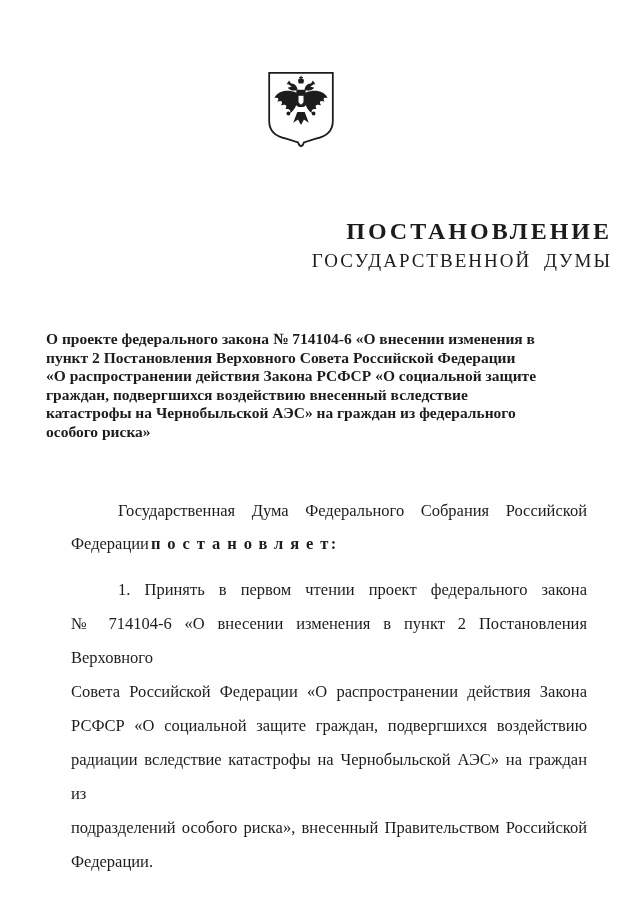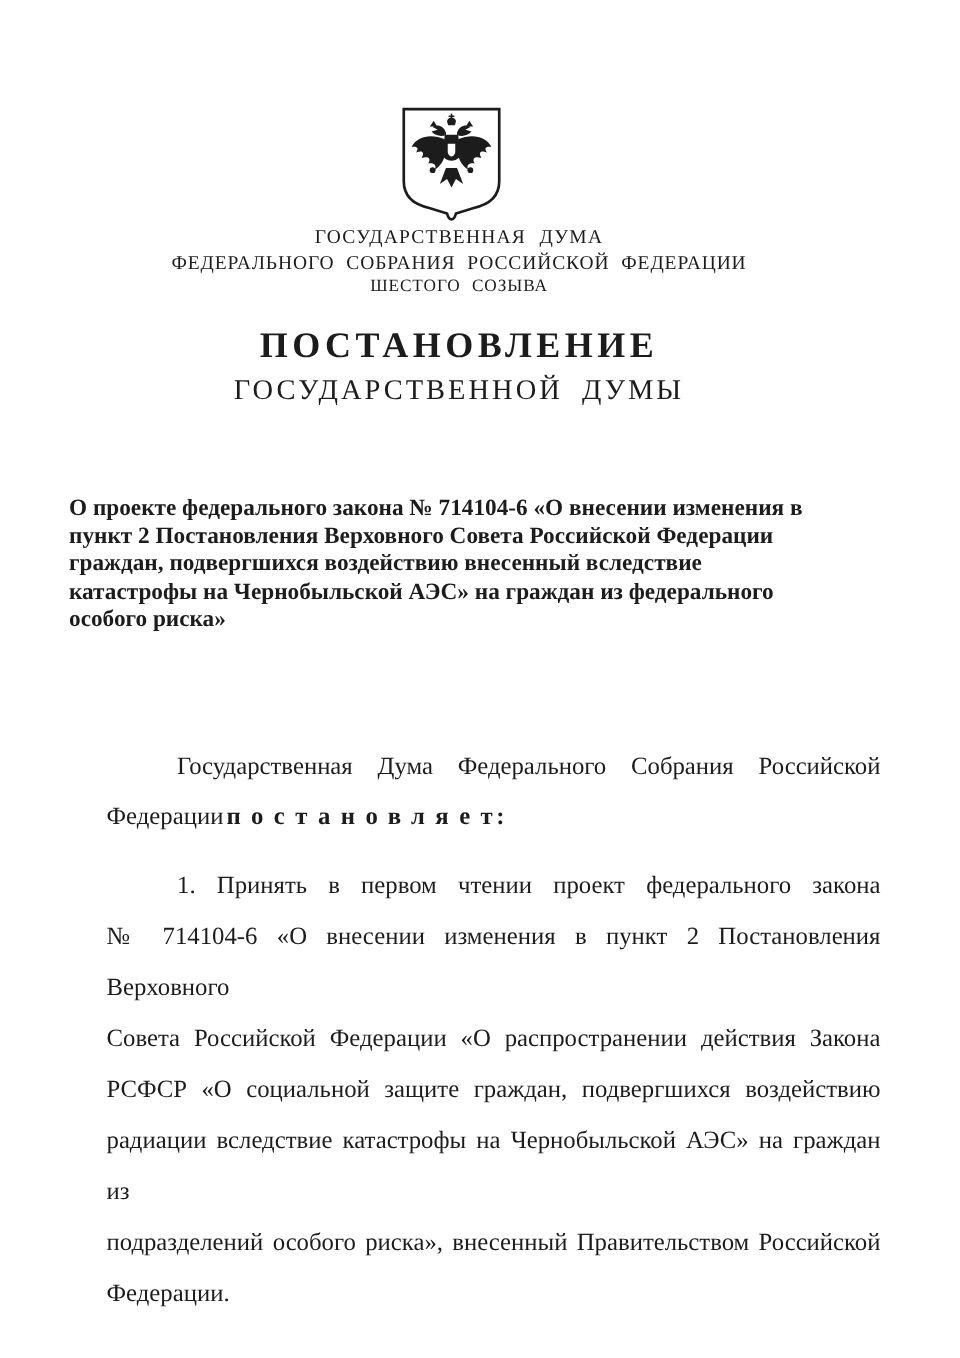--- a/index.html
+++ b/index.html
@@ -42,21 +42,21 @@
     font-size: 11.5px;
     letter-spacing: 0.6px;
     word-spacing: 4px;
     line-height: 17px;
   }
   .doc-type {
     position: absolute;
     left: 0;
     top: 217px;
     width: 612px;
-    text-align: center;
+    text-align: right;
   }
   .doc-type-main {
     font-size: 24px;
     font-weight: 700;
     letter-spacing: 3px;
     line-height: 28px;
   }
   .doc-type-sub {
     font-size: 19px;
     letter-spacing: 2px;
@@ -117,34 +117,30 @@
         <path d="M44,30 C32,25 19,27 14,37 c5,-1 7,1 4,5 c6,-2 8,0 5,5 c6,-2 9,0 6,5 c5,-1 8,1.5 6,5.5 c5,-3 9,-9.5 9,-14.5 Z"></path>
         <path d="M56,30 C68,25 81,27 86,37 c-5,-1 -7,1 -4,5 c-6,-2 -8,0 -5,5 c-6,-2 -9,0 -6,5 c-5,-1 -8,1.5 -6,5.5 c-5,-3 -9,-9.5 -9,-14.5 Z"></path>
         <path d="M45,56 l-5.5,14.5 6.5,-4.5 4,7.5 4,-7.5 6.5,4.5 -5.5,-14.5 Z"></path>
         <circle cx="33" cy="58" r="2.6"></circle>
         <circle cx="67" cy="58" r="2.6"></circle>
       </g>
       <path d="M46,33.5 h8 v8 c0,3 -4,5 -4,5 c0,0 -4,-2 -4,-5 Z" fill="#ffffff" stroke="#1c1c1c" stroke-width="1.2"></path>
     </svg>
   </div>
 
-  <div class="org-header">
-    <div class="org-line1">ГОСУДАРСТВЕННАЯ ДУМА</div>
-    <div class="org-line2">ФЕДЕРАЛЬНОГО СОБРАНИЯ РОССИЙСКОЙ ФЕДЕРАЦИИ</div>
-    <div class="org-line3">ШЕСТОГО СОЗЫВА</div>
-  </div>
 
   <div class="doc-type">
     <div class="doc-type-main">ПОСТАНОВЛЕНИЕ</div>
     <div class="doc-type-sub">ГОСУДАРСТВЕННОЙ  ДУМЫ</div>
   </div>
 
   <div class="subject">
     <div>О проекте федерального закона № 714104-6 «О внесении изменения в</div>
     <div>пункт 2 Постановления Верховного Совета Российской Федерации</div>
+    <div>«О распространении действия Закона РСФСР «О социальной защите</div>
     <div>граждан, подвергшихся воздействию внесенный вследствие</div>
     <div>катастрофы на Чернобыльской АЭС» на граждан из федерального</div>
     <div>особого риска»</div>
   </div>
 
   <div class="body-para para1">
     <div class="bline stretch indent">Государственная Дума Федерального Собрания Российской</div>
     <div class="bline"><span>Федерации</span><span class="verb">постановляет</span><span class="verb-colon">:</span></div>
   </div>
 

